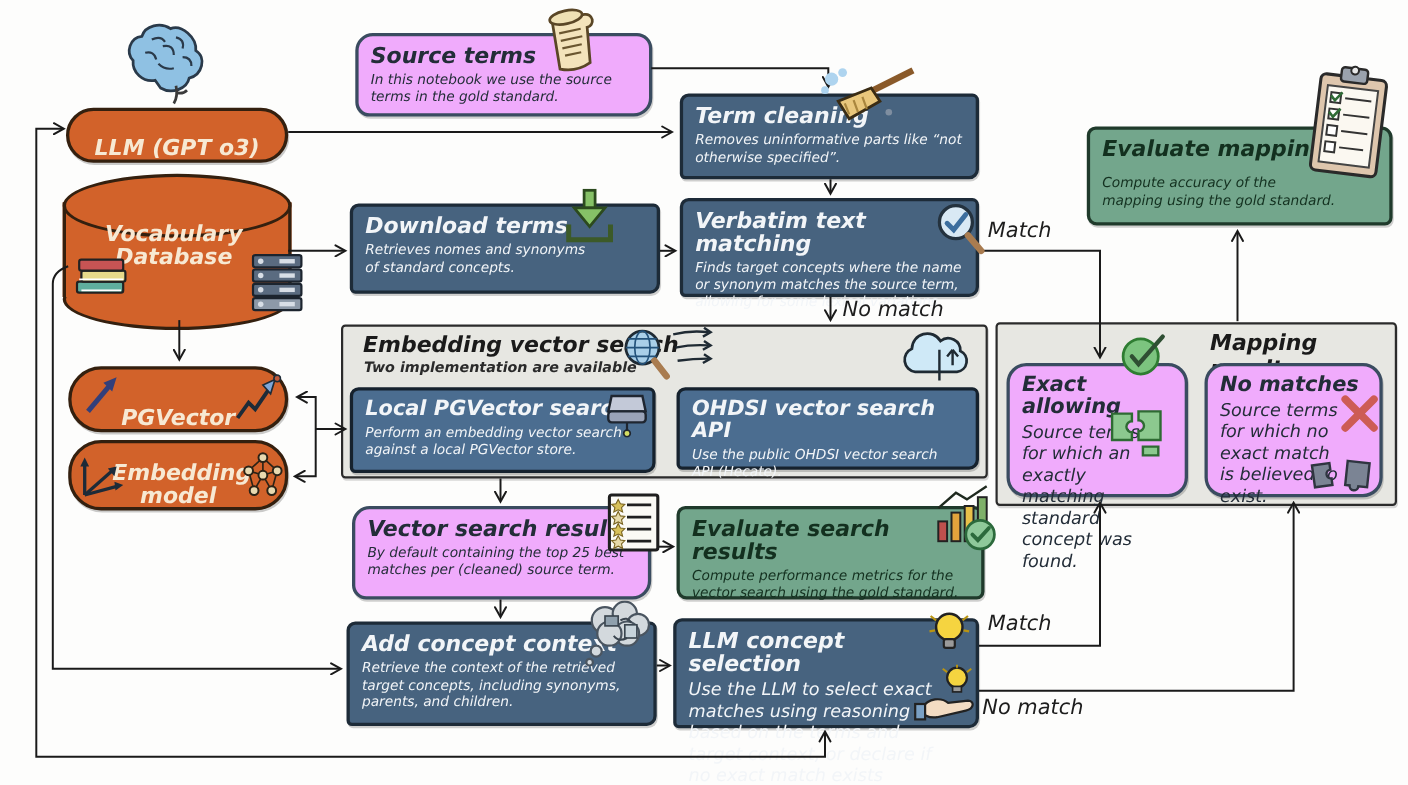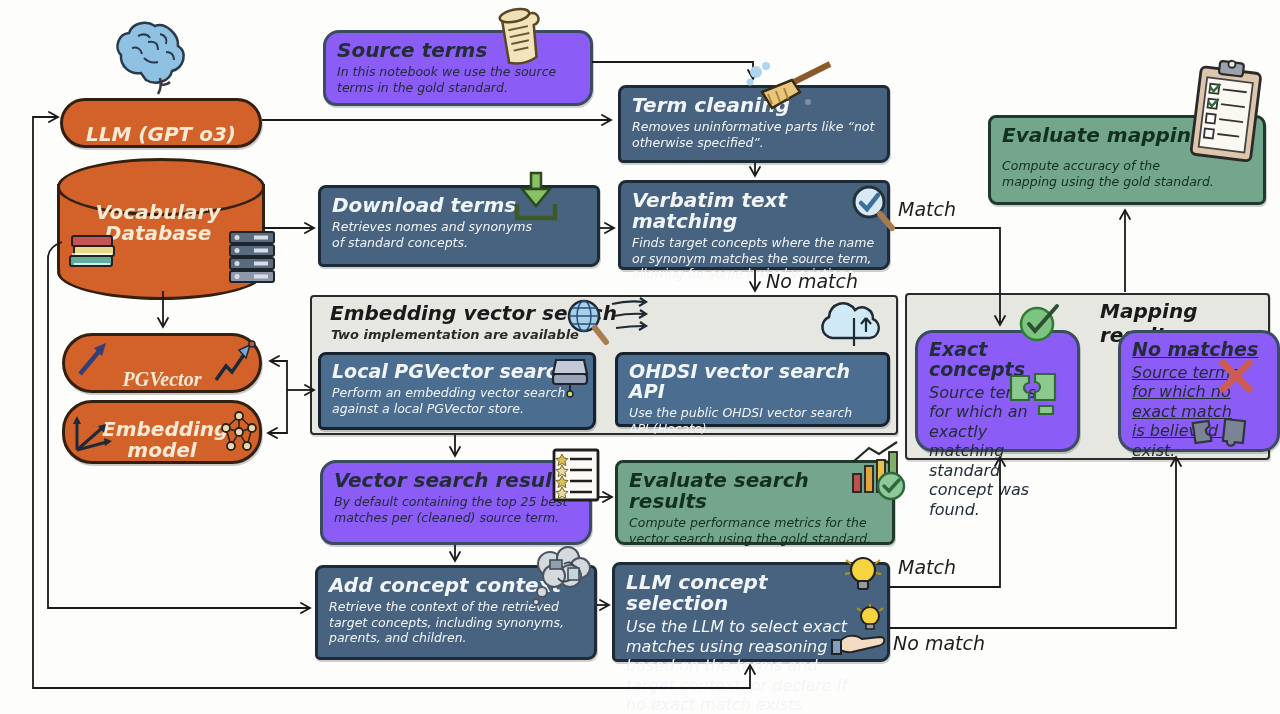--- a/index.html
+++ b/index.html
@@ -3,21 +3,21 @@
 <meta charset="utf-8">
 <style>
   html,body{margin:0;padding:0;background:#ffffff;}
   #canvas{position:relative;width:1280px;height:714px;background:#fdfdfc;overflow:hidden;
           font-family:"DejaVu Sans",sans-serif;}
   .abs{position:absolute;box-sizing:border-box;}
   .box{position:absolute;box-sizing:border-box;border:3px solid #1d2b38;padding:7px 11px;
        box-shadow:1px 2px 0 rgba(0,0,0,.18);}
   .dark{background:#47637f;color:#f2f5f8;border-radius:8px 6px 9px 5px;}
   .dark2{background:#4b6d90;color:#f2f5f8;border-radius:8px 6px 9px 5px;border-color:#16222e;}
-  .light{background:#8b5cf6;color:#232d38;border-radius:16px 14px 17px 13px;border-color:#3a4c60;}
+  .light{background:#f0abfc;color:#232d38;border-radius:16px 14px 17px 13px;border-color:#3a4c60;}
   .green{background:#73a68c;color:#13301f;border-radius:8px 10px 7px 9px;border-color:#1f3a2b;}
   .panel{position:absolute;box-sizing:border-box;background:#e7e7e2;border:2.5px solid #2b2b2b;
          border-radius:4px;box-shadow:1px 2px 0 rgba(0,0,0,.15);}
   .pill{position:absolute;box-sizing:border-box;background:#d2622a;color:#f7e9d3;
         border:3px solid #34200f;border-radius:30px;display:flex;align-items:flex-end;justify-content:center;
         text-align:center;box-shadow:1px 2px 0 rgba(0,0,0,.2);}
   .title{font-style:italic;font-weight:bold;font-size:20px;line-height:1.05;}
   .t19{font-size:19px;}
   .desc{font-style:italic;font-size:12.5px;line-height:1.25;margin-top:3px;}
   .d12{font-size:16px;line-height:1.22;}
@@ -46,21 +46,21 @@
     <span>LLM (GPT o3)</span>
   </div>
 
   <div class="abs" style="left:57px;top:158px;width:208px;height:140px;">
     <div class="cyl-bot" style="left:0;top:86px;width:202px;height:50px;"></div>
     <div class="cyl-mid" style="left:0;top:26px;width:202px;height:86px;"></div>
     <div class="cyl-top" style="left:0;top:0;width:202px;height:52px;"></div>
     <div class="abs title" style="left:36px;top:44px;width:130px;text-align:center;color:#f7e9d3;">Vocabulary Database</div>
   </div>
 
-  <div class="pill title" style="left:62px;top:333px;width:200px;height:60px;font-family:Liberation Serif, serif;">
+  <div class="pill title" style="left:62px;top:333px;width:200px;height:60px;">
     <span>PGVector</span>
   </div>
 
   <div class="pill title" style="left:62px;top:400px;width:200px;height:64px;">
     <span style="display:inline-block;width:120px;">Embedding model</span>
   </div>
 
   <div class="box light" style="left:323px;top:30px;width:270px;height:76px;">
     <div class="title">Source terms</div>
     <div class="desc">In this notebook we use the source terms in the gold standard.</div>
@@ -110,25 +110,25 @@
     <div class="title">LLM concept selection</div>
     <div class="desc d12" style="width:225px;">Use the LLM to select exact matches using reasoning based on the terms and target context, or declare if no exact match exists</div>
   </div>
 
   <div class="box green" style="left:988px;top:115px;width:278px;height:90px;">
     <div class="title">Evaluate mapping</div>
     <div class="desc" style="width:215px;margin-top:12px;">Compute accuracy of the mapping using the gold standard.</div>
   </div>
 
   <div class="box light" style="left:915px;top:330px;width:165px;height:122px;border-radius:18px;">
-    <div class="title t19">Exact concepts</div>
+    <div class="title t19">Exact allowing</div>
     <div class="desc d12" style="width:108px;">Source terms for which an exactly matching standard concept was found.</div>
   </div>
 
-  <div class="box light" style="left:1118px;top:330px;width:162px;height:122px;border-radius:18px;text-decoration:underline;">
+  <div class="box light" style="left:1095px;top:330px;width:162px;height:122px;border-radius:18px;">
     <div class="title t19">No matches</div>
     <div class="desc d12" style="width:112px;">Source terms for which no exact match is believed to exist.</div>
   </div>
 
   <div class="lbl" style="left:898px;top:198px;">Match</div>
   <div class="lbl" style="left:766px;top:270px;">No match</div>
   <div class="lbl" style="left:898px;top:556px;">Match</div>
   <div class="lbl" style="left:893px;top:632px;">No match</div>
 
   <svg class="overlay" width="1280" height="714">

